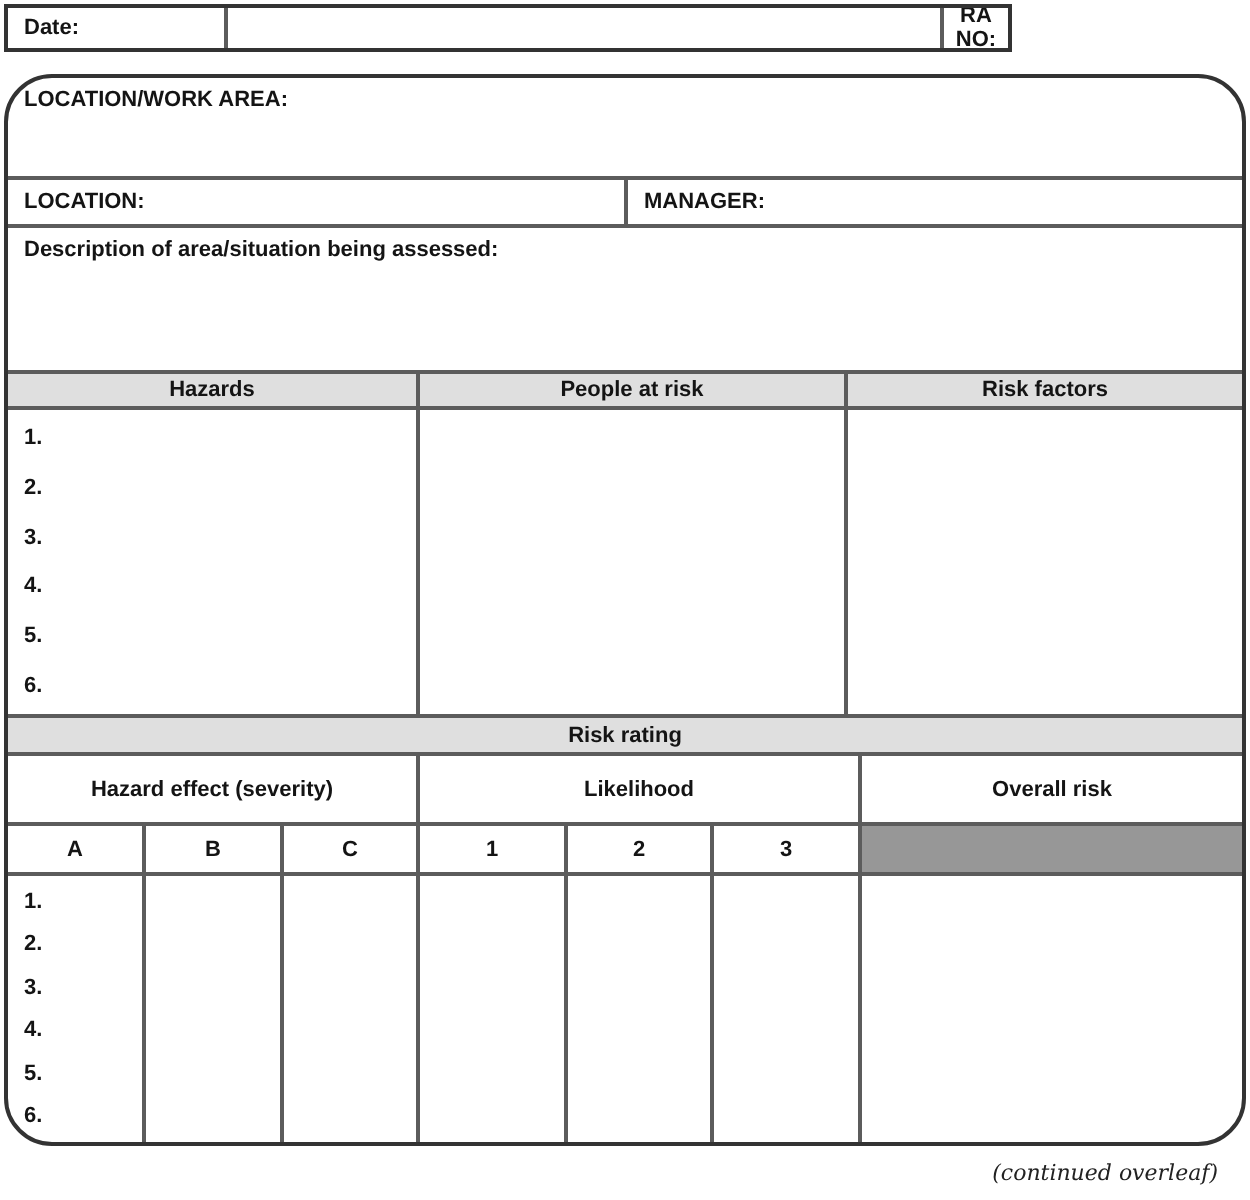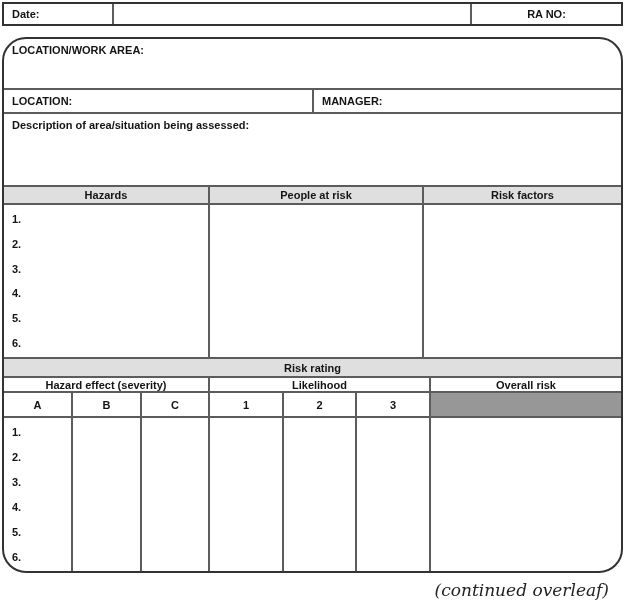--- a/index.html
+++ b/index.html
@@ -14,47 +14,47 @@
   .cell{box-sizing:border-box;border-right:2px solid var(--border-inner,#5c5c5c);overflow:hidden;}
   .cell.lastc{border-right:none;flex:1;}
   .lbl{display:flex;align-items:center;padding:0 0 0 8px;}
   .toplbl{padding:5px 8px 0 8px;}
   .ctr{display:flex;align-items:center;justify-content:center;text-align:center;}
   .grayhead{background:var(--header-bg,#dfdfdf);}
   .darkcell{background:var(--overall-risk-cell-bg,#979797);}
   .numcol{display:flex;flex-direction:column;padding:2px 0;}
   .numcol .num{flex:1;display:flex;align-items:center;padding-left:8px;}
   
-  .top-tbl{left:2px;top:2px;width:621px;height:24px;display:flex;}
+  .top-tbl{left:2px;top:2px;width:504px;height:24px;display:flex;}
   .c-date{width:110px;}
   .c-dateval{width:358px;}
   .c-rano{width:149px;justify-content:center;padding:0;}
   
   .main-tbl{left:2px;top:37px;width:621px;height:536px;display:flex;flex-direction:column;border-radius:24px;}
   .r-location{height:51px;}
   .r-people{height:24px;}
   .c-assessor{width:310px;}
   .r-desc{height:73px;}
   .r-hazhead{height:18px;}
   .h-hazards{width:206px;}
   .h-people{width:214px;}
   .r-hazbody{height:154px;}
   .r-rating{height:19px;}
-  .r-groups{height:15px;}
+  .r-groups{height:35px;}
   .g-sev{width:206px;}
   .g-like{width:221px;}
   .r-subhead{height:25px;}
   .sc{width:69px;}
   .sc3{width:68px;}
   .lc{width:74px;}
   .lc2{width:73px;}
   .footer-note{
     position:absolute;right:16px;top:580px;
     font-family:"DejaVu Serif","Liberation Serif",serif;
-    font-style:italic;font-weight:normal;font-size:17px;color:#222;
+    font-style:italic;font-weight:normal;font-size:11px;color:#222;
   }
 </style>
 </head>
 <body>
 
 <div class="page">
 
   <div class="tbl top-tbl">
     <div class="cell c-date lbl">Date:</div>
     <div class="cell c-dateval"></div>

